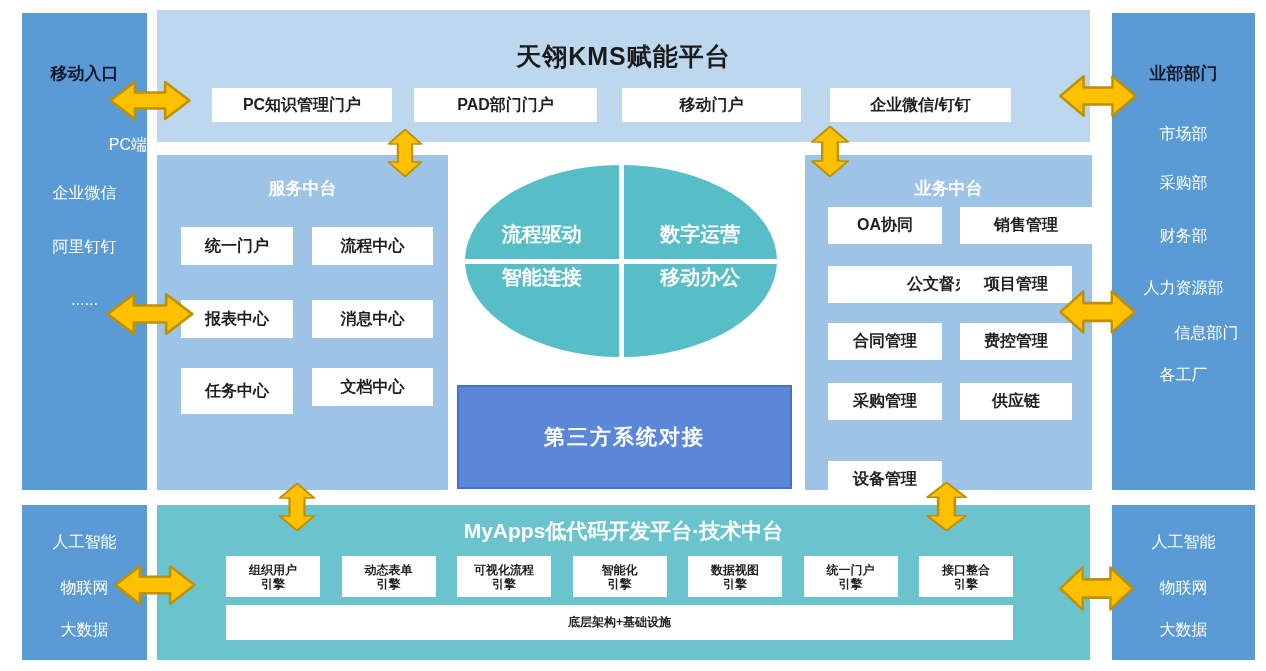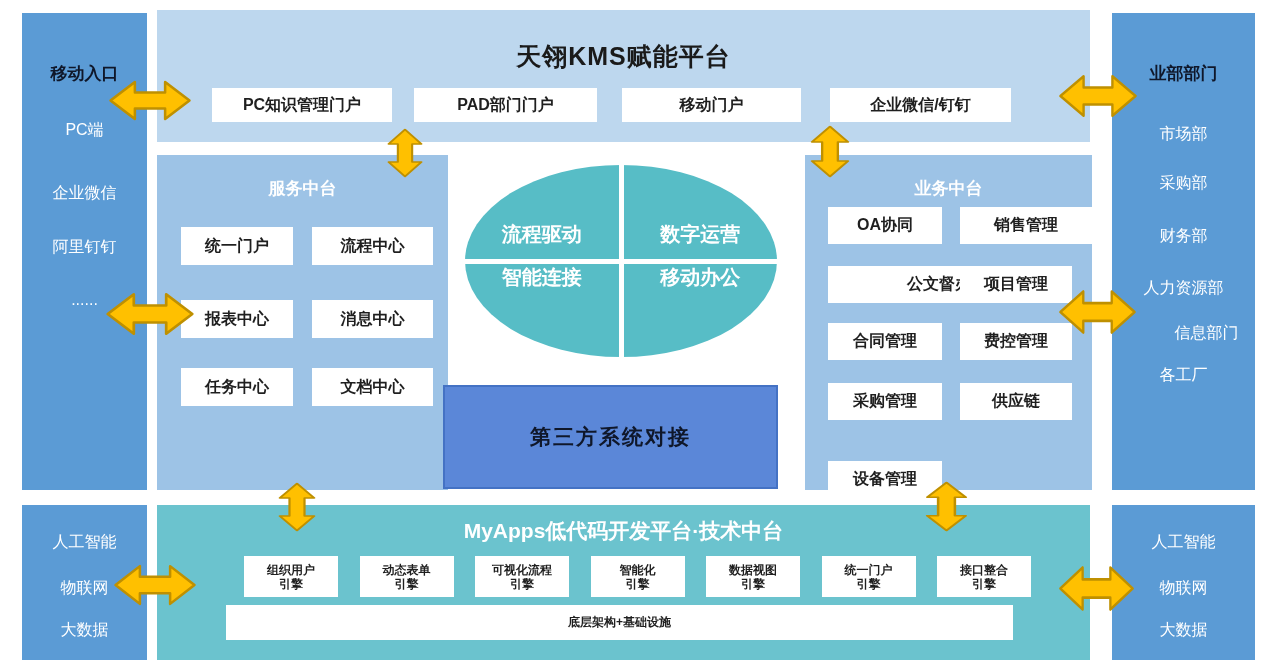--- a/index.html
+++ b/index.html
@@ -12,23 +12,23 @@
   .top-panel{background:var(--top-panel);}
   .mid-panel{background:var(--mid-panel);}
   .teal-panel{background:var(--teal-panel);}
   .big-title{position:absolute;width:100%;text-align:center;font-size:25px;font-weight:bold;color:#1a1a1a;letter-spacing:1px;}
   .panel-title{position:absolute;width:100%;text-align:center;font-size:17px;font-weight:bold;color:#ffffff;}
   .white-btn{position:absolute;background:#ffffff;color:#1f1f1f;font-size:16px;font-weight:bold;text-align:center;display:flex;align-items:center;justify-content:center;}
   .ellipse{position:absolute;left:465px;top:165px;width:312px;height:192px;border-radius:50%;overflow:hidden;background:#ffffff;display:grid;grid-template-columns:1fr 1fr;grid-template-rows:1fr 1fr;gap:5px;}
   .quad{background:var(--ellipse-teal);color:#ffffff;font-size:20px;font-weight:bold;display:flex;justify-content:center;}
   .quad.top{align-items:flex-end;padding-bottom:11px;}
   .quad.bot{align-items:flex-start;}
-  .third-party{position:absolute;left:443px;top:385px;width:331px;height:100px;background:var(--third-party-fill);border:2px solid var(--third-party-border);display:flex;align-items:center;justify-content:center;color:#0f172a;font-size:21px;font-weight:bold;letter-spacing:2px;font-family:Liberation Mono, monospace;}
+  .third-party{position:absolute;left:457px;top:385px;width:331px;height:100px;background:var(--third-party-fill);border:2px solid var(--third-party-border);display:flex;align-items:center;justify-content:center;color:#ffffff;font-size:21px;font-weight:bold;letter-spacing:2px;font-family:Liberation Mono, monospace;}
   .bottom-title{position:absolute;top:12px;width:100%;text-align:center;font-size:21px;font-weight:bold;color:#ffffff;}
-  .engines{position:absolute;left:69px;top:51px;width:787px;height:41px;display:flex;justify-content:space-between;margin-left:18px;}
+  .engines{position:absolute;left:69px;top:51px;width:787px;height:41px;display:flex;justify-content:space-between;}
   .engine{width:94px;height:41px;background:#ffffff;color:#1f1f1f;font-size:12px;font-weight:bold;line-height:14px;text-align:center;display:flex;align-items:center;justify-content:center;white-space:pre-line;}
   .foundation{position:absolute;left:69px;top:100px;width:787px;height:35px;background:#ffffff;color:#1f1f1f;font-size:12px;font-weight:bold;display:flex;align-items:center;justify-content:center;}
   svg.arrow{position:absolute;fill:var(--arrow-fill);stroke:var(--arrow-border);}
 </style>
 </head>
 <body>
 
 <svg width="0" height="0" style="position:absolute">
   <defs>
     <symbol id="dblarrow-h" viewBox="0 0 100 56" preserveAspectRatio="none">
@@ -37,41 +37,41 @@
     <symbol id="dblarrow-v" viewBox="0 0 56 100" preserveAspectRatio="none">
       <polygon points="28,3 51,32 38,32 38,68 51,68 28,97 5,68 18,68 18,32 5,32" stroke-width="3" stroke-linejoin="round"></polygon>
     </symbol>
   </defs>
 </svg>
 
 <div class="canvas">
 
   <div class="panel sidebar" style="left:22px;top:13px;width:125px;height:477px;">
     <div class="sb-title" style="top:49px;">移动入口</div>
-    <div class="sb-item" style="top:107px;">PC端</div>
+    <div class="sb-item" style="top:122px;text-align:right;">PC端</div>
     <div class="sb-item" style="top:170px;">企业微信</div>
     <div class="sb-item" style="top:224px;">阿里钉钉</div>
     <div class="sb-item" style="top:278px;">......</div>
   </div>
 
   <div class="panel top-panel" style="left:157px;top:10px;width:933px;height:132px;">
     <div class="big-title" style="top:30px;">天翎KMS赋能平台</div>
     <div class="white-btn" style="left:55px;top:78px;width:180px;height:34px;">PC知识管理门户</div>
     <div class="white-btn" style="left:257px;top:78px;width:183px;height:34px;">PAD部门门户</div>
     <div class="white-btn" style="left:465px;top:78px;width:179px;height:34px;">移动门户</div>
     <div class="white-btn" style="left:673px;top:78px;width:181px;height:34px;">企业微信/钉钉</div>
   </div>
 
   <div class="panel mid-panel" style="left:157px;top:155px;width:291px;height:335px;">
     <div class="panel-title" style="top:22px;">服务中台</div>
     <div class="white-btn" style="left:24px;top:72px;width:112px;height:38px;">统一门户</div>
     <div class="white-btn" style="left:155px;top:72px;width:121px;height:38px;">流程中心</div>
     <div class="white-btn" style="left:24px;top:145px;width:112px;height:38px;">报表中心</div>
     <div class="white-btn" style="left:155px;top:145px;width:121px;height:38px;">消息中心</div>
-    <div class="white-btn" style="left:24px;top:213px;width:112px;height:38px;">任务中心</div>
+    <div class="white-btn" style="left:24px;top:213px;width:112px;height:46px;">任务中心</div>
     <div class="white-btn" style="left:155px;top:213px;width:121px;height:38px;">文档中心</div>
   </div>
 
   <div class="ellipse">
     <div class="quad top">流程驱动</div>
     <div class="quad top">数字运营</div>
     <div class="quad bot">智能连接</div>
     <div class="quad bot">移动办公</div>
   </div>
 

